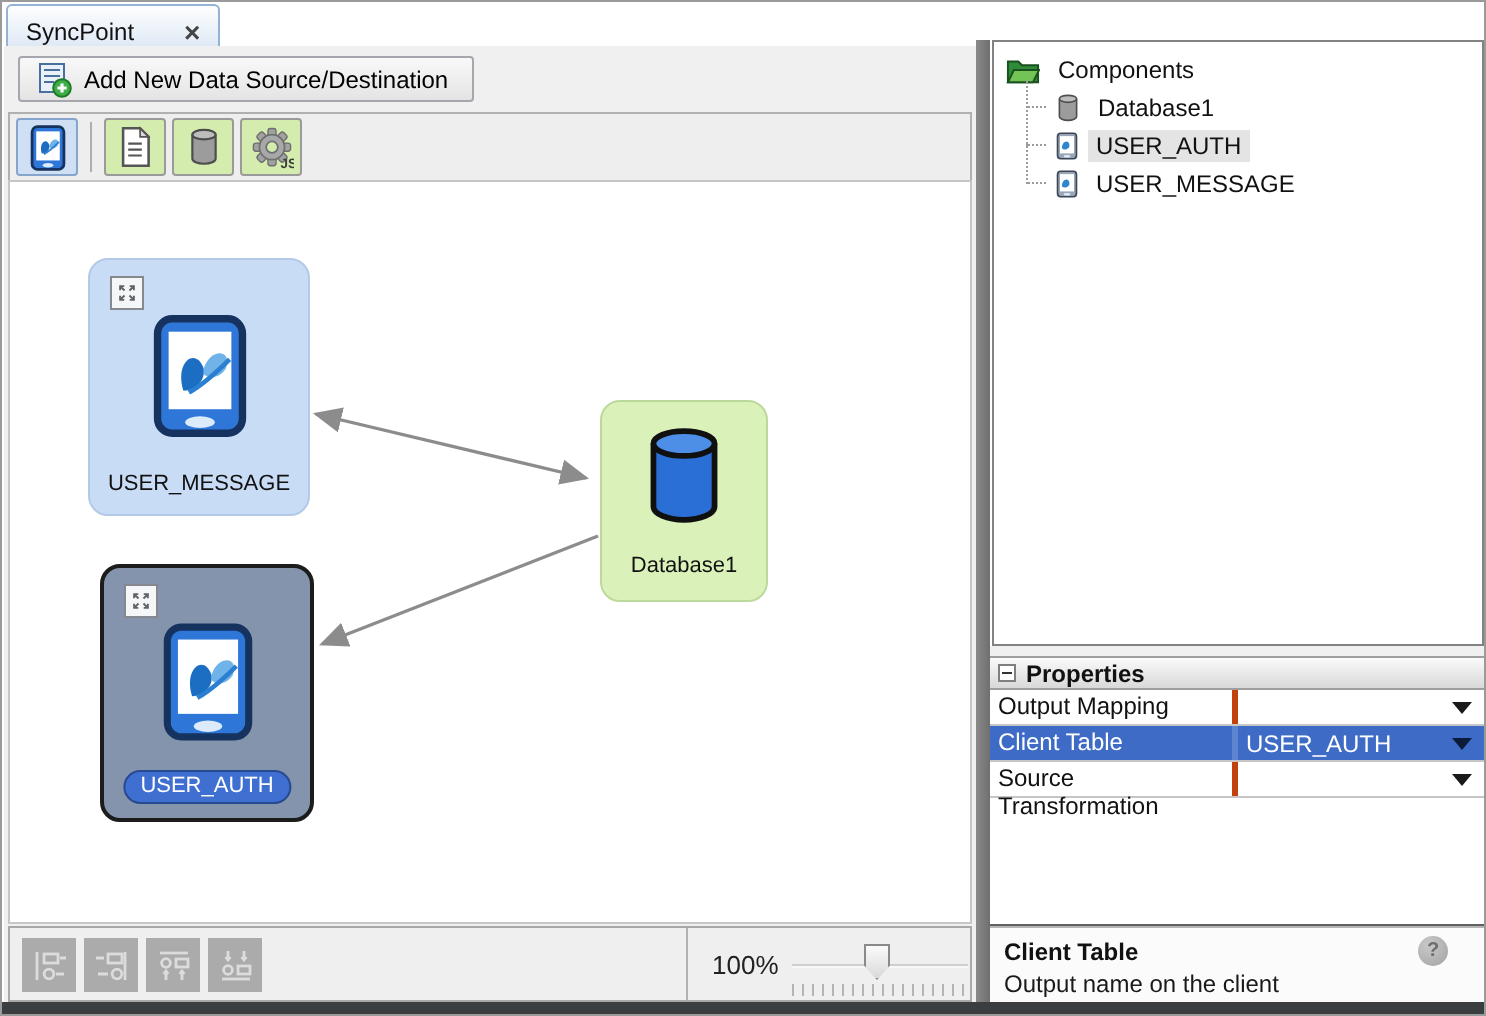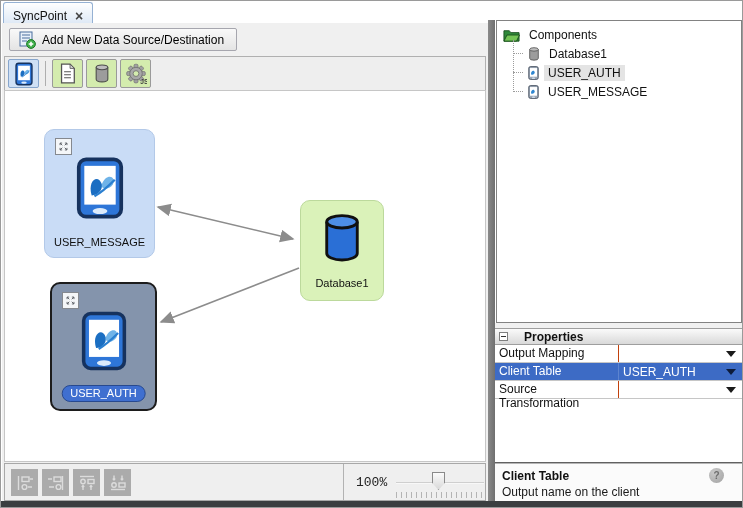--- a/index.html
+++ b/index.html
@@ -3,21 +3,21 @@
 <meta charset="utf-8">
 <style>
   * { margin:0; padding:0; box-sizing:border-box; }
   body { background:#d8d8d8; font-family:"Liberation Sans", sans-serif; }
   .window { position:relative; width:743px; height:508px; background:#fff;
             border:1px solid #9a9a9a; overflow:hidden; font-size:12px; color:#111; }
   .bottom-edge { position:absolute; left:0; right:0; bottom:0; height:6px; background:#3b3e40; }
 
   
   .tab { position:absolute; left:2px; top:1px; height:26px; display:flex; align-items:center;
-         gap:8px; padding:0 9px; background:linear-gradient(#fefefe,#d7e4f4);
+         gap:25px; padding:0 9px; background:linear-gradient(#fefefe,#d7e4f4);
          border:1px solid #95b1d3; border-bottom:none; border-radius:3px 3px 0 0; cursor:default; }
   .tab-close { color:#444; font-size:14px; font-weight:bold; line-height:12px; cursor:pointer; }
 
   
   .left-body { position:absolute; left:1px; top:22px; width:486px; height:479px; background:#f0f0f0; }
   .add-btn { position:absolute; left:7px; top:5px; height:23px; display:flex; align-items:center;
              gap:6px; padding:0 12px 0 8px; background:linear-gradient(#f9f9f9,#e4e4e4);
              border:1px solid #a6a6ae; border-radius:2px; font-size:12px; cursor:pointer;text-align:right; }
   .toolbar { position:absolute; left:2px; top:33px; width:482px; height:35px; background:#eeeeee;
              border:1px solid #b0b0b0; display:flex; align-items:center; padding-left:3px; }
@@ -41,21 +41,21 @@
   .node-um .node-icon, .node-ua .node-icon { top:26px; }
   .node-db .node-icon { top:12px; }
   .node-label { position:absolute; left:0; right:0; bottom:9px; text-align:center; font-size:11px; color:#111; }
   .node-db .node-label { bottom:11px; }
   .label-pill { position:absolute; left:50%; transform:translateX(-50%); bottom:7px;
                 background:#3f6fd0; border:1px solid #27498f; border-radius:9px; color:#fff;
                 font-size:11px; padding:1px 8px 2px; white-space:nowrap; }
 
   
   .bottom-bar { position:absolute; left:2px; top:440px; width:482px; height:38px; background:#efefef;
-                border:1px solid #a8a8a8;font-family:Liberation Mono, monospace; }
+                border:1px solid #a8a8a8; }
   .align-group { position:absolute; left:6px; top:5px; display:flex; gap:4px; }
   .abtn { width:27px; height:27px; background:#ababab; border:none; display:flex; align-items:center;
           justify-content:center; cursor:default; }
   .bb-sep { position:absolute; left:338px; top:0; bottom:0; width:1px; background:#b2b2b2; }
   .zoom-cell { position:absolute; left:339px; right:0; top:0; bottom:0; }
   .zoom-label { position:absolute; left:12px; top:11px; font-size:13px; color:#222; }
   .slider { position:absolute; left:52px; top:4px; width:88px; height:30px; cursor:pointer; }
   .slider-track { position:absolute; left:0; right:0; top:14px; height:2px;
                   background:#cfcfcf; border-bottom:1px solid #f8f8f8; }
   .slider-thumb { position:absolute; left:36px; top:4px; width:13px; height:18px;
@@ -77,25 +77,25 @@
   .tree-row.child { padding-left:0; }
   .guide { width:10px; height:0; border-top:1px dotted #9c9c9c; flex:none; }
   .tree-label { padding:1px 4px; }
   .tree-row.selected .tree-label { background:#e4e4e4; }
 
   .right-gap { position:absolute; left:494px; top:322px; width:248px; height:5px; background:#f0f0f0; }
 
   .props { position:absolute; left:494px; top:327px; width:248px; }
   .props-header { height:17px; background:linear-gradient(#fafafa,#d9d9d9);
                   border:1px solid #9e9e9e; border-left:none; border-right:none;
-                  display:flex; align-items:center; gap:16px; padding-left:4px; font-weight:bold; }
+                  display:flex; align-items:center; gap:5px; padding-left:4px; font-weight:bold; }
   .collapse-box { width:9px; height:9px; border:1px solid #7f7f7f; background:#fff; position:relative; cursor:pointer; flex:none; }
   .collapse-box::after { content:""; position:absolute; left:1px; right:1px; top:3px; border-top:1px solid #333; }
   .prow { display:flex; height:18px; border-bottom:1px solid #c6c6c6; background:#fff; cursor:pointer; }
-  .prow .plabel { width:124px; padding:1px 0 0 4px; border-right:1px solid #c2410c; }
+  .prow .plabel { width:124px; padding:1px 0 0 4px; border-right:3px solid #c2410c; }
   .prow .pvalue { flex:1; display:flex; align-items:center; padding-left:4px; position:relative; }
   .prow.selected { background:#3d6bc5; color:#fff; }
   .prow.selected .plabel { border-right-color:#5d84cf; }
   .dd-arrow { position:absolute; right:7px; top:6px; width:0; height:0;
               border-left:5px solid transparent; border-right:5px solid transparent;
               border-top:6px solid #1a1a1a; cursor:pointer; }
   .prow.selected .dd-arrow { border-top-color:#0d1b3a; }
 
   .desc { position:absolute; left:494px; top:461px; width:248px; height:41px; background:#fbfbfb;
           border-top:2px groove #b5b5b5; padding:4px 7px 0; }

